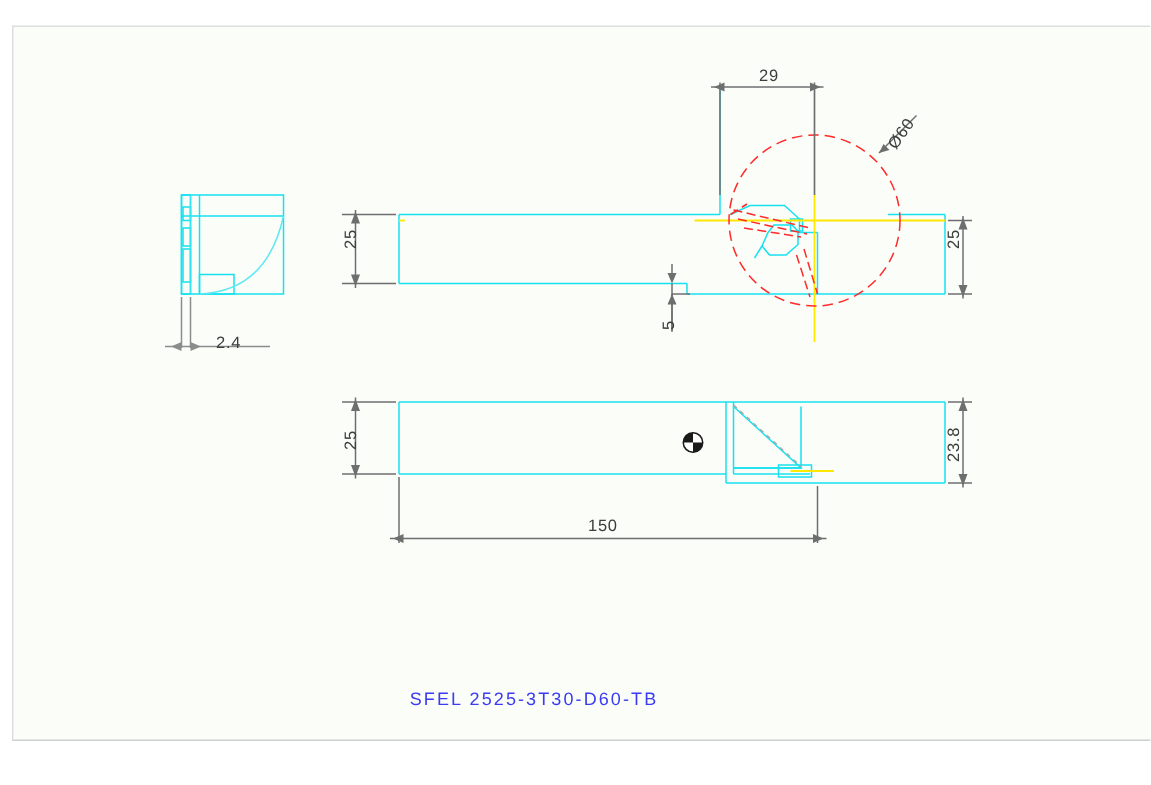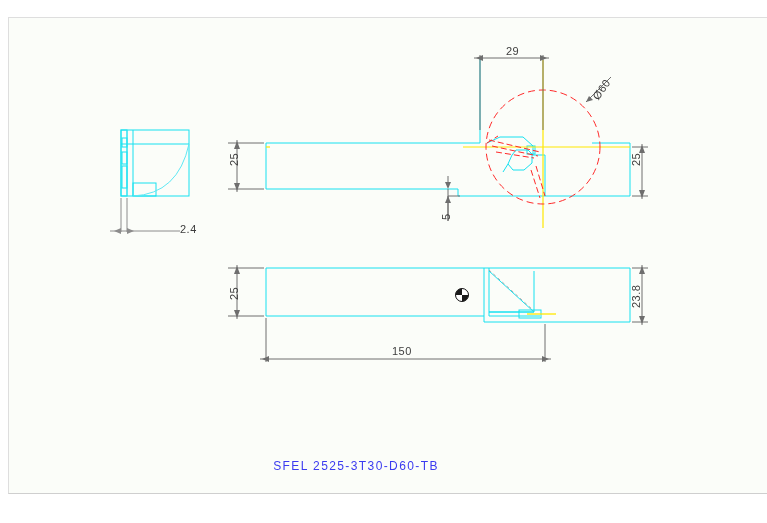--- a/index.html
+++ b/index.html
@@ -219,21 +219,21 @@
 
     <g stroke="#6e6e6e" stroke-width="1" fill="none">
       <line x1="266" y1="318" x2="266" y2="362"></line>
       <line x1="545" y1="324" x2="545" y2="362"></line>
       <line x1="260" y1="359" x2="551" y2="359"></line>
       <path d="M269 356 L 262 359 L 269 362 Z" fill="#6e6e6e" stroke="none"></path>
       <path d="M542 356 L 549 359 L 542 362 Z" fill="#6e6e6e" stroke="none"></path>
     </g>
   </svg>
 
-  <div class="dimtext" style="left:144px; top:223px;margin-left:36px;">2.4</div>
+  <div class="dimtext" style="left:144px; top:223px;">2.4</div>
 
   <div class="dimtext rot90" style="left:228px; top:166px;">25</div>
 
   <div class="dimtext" style="left:506px; top:45px;">29</div>
 
   <div class="dimtext rot45" style="left:590px; top:95px;">Ø60</div>
 
   <div class="dimtext rot90" style="left:440px; top:220px;">5</div>
 
   <div class="dimtext rot90" style="left:630px; top:166px;">25</div>

